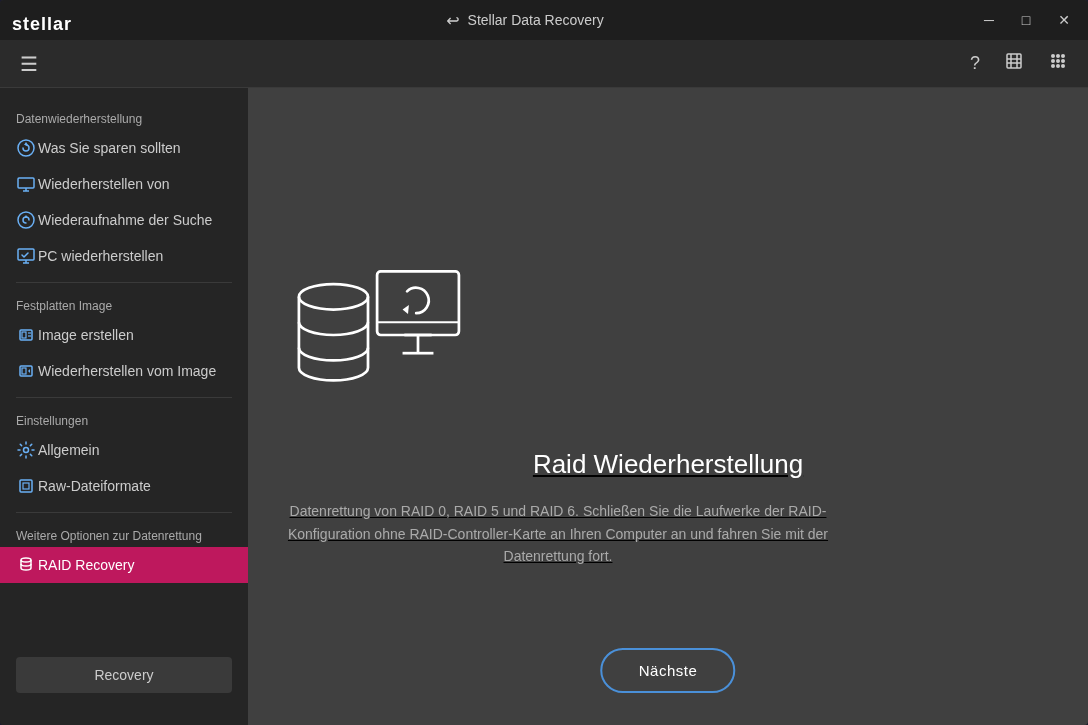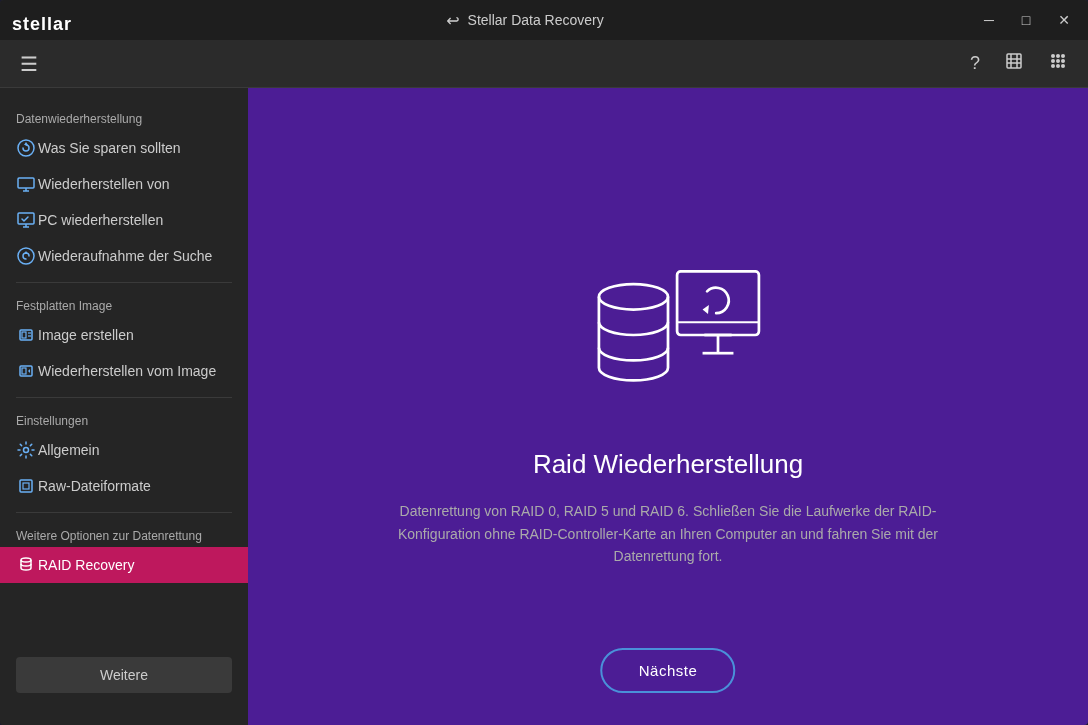--- a/index.html
+++ b/index.html
@@ -160,27 +160,27 @@
       font-size: 14px;
       padding: 10px 0;
       border-radius: 4px;
       cursor: pointer;
       width: calc(100% - 32px);
     }
 
     
     .content {
       flex: 1;
-      background: #4c1d95;
+      background: #404040;
       display: flex;
       flex-direction: column;
-      align-items: center;
       justify-content: center;
       padding: 20px;
       position: relative;
+      text-decoration: underline;
     }
 
     .content-icon {
       width: 200px;
       height: 180px;
       margin-bottom: 24px;
     }
 
     .content-title {
       color: #ffffff;
@@ -285,40 +285,40 @@
             <line x1="7" y1="17" x2="13" y2="17" stroke="#6ab0f5" stroke-width="1.5"></line>
             <line x1="10" y1="14" x2="10" y2="17" stroke="#6ab0f5" stroke-width="1.5"></line>
           </svg>
         </div>
         <span>Wiederherstellen von</span>
       </div>
 
       <div class="sidebar-item">
         <div class="sidebar-item-icon">
           <svg width="20" height="20" viewBox="0 0 20 20" fill="none">
+            <circle cx="10" cy="10" r="8" stroke="#6ab0f5" stroke-width="1.5" fill="none"></circle>
+            <path d="M13 10a3 3 0 1 0-3 3" stroke="#6ab0f5" stroke-width="1.5" fill="none" stroke-linecap="round"></path>
+            <path d="M10 5l2 3h-4l2-3z" fill="#6ab0f5"></path>
+          </svg>
+        </div>
+        <span>Wiederaufnahme der Suche</span>
+      </div>
+
+      <div class="sidebar-item">
+        <div class="sidebar-item-icon">
+          <svg width="20" height="20" viewBox="0 0 20 20" fill="none">
             <rect x="2" y="3" width="16" height="11" rx="1" stroke="#6ab0f5" stroke-width="1.5" fill="none"></rect>
             <line x1="7" y1="17" x2="13" y2="17" stroke="#6ab0f5" stroke-width="1.5"></line>
             <line x1="10" y1="14" x2="10" y2="17" stroke="#6ab0f5" stroke-width="1.5"></line>
             <path d="M6 9l2 2 4-4" stroke="#6ab0f5" stroke-width="1.5" stroke-linecap="round" stroke-linejoin="round"></path>
           </svg>
         </div>
         <span>PC wiederherstellen</span>
       </div>
 
-      <div class="sidebar-item">
-        <div class="sidebar-item-icon">
-          <svg width="20" height="20" viewBox="0 0 20 20" fill="none">
-            <circle cx="10" cy="10" r="8" stroke="#6ab0f5" stroke-width="1.5" fill="none"></circle>
-            <path d="M13 10a3 3 0 1 0-3 3" stroke="#6ab0f5" stroke-width="1.5" fill="none" stroke-linecap="round"></path>
-            <path d="M10 5l2 3h-4l2-3z" fill="#6ab0f5"></path>
-          </svg>
-        </div>
-        <span>Wiederaufnahme der Suche</span>
-      </div>
-
       <div class="sidebar-divider"></div>
 
       <div class="sidebar-section-title">Festplatten Image</div>
 
       <div class="sidebar-item">
         <div class="sidebar-item-icon">
           <svg width="20" height="20" viewBox="0 0 20 20" fill="none">
             <rect x="4" y="5" width="12" height="10" rx="1" stroke="#6ab0f5" stroke-width="1.5" fill="none"></rect>
             <rect x="6" y="7" width="4" height="6" stroke="#6ab0f5" stroke-width="1.2" fill="none"></rect>
             <line x1="12" y1="8" x2="15" y2="8" stroke="#6ab0f5" stroke-width="1.2"></line>
@@ -373,21 +373,21 @@
             <ellipse cx="10" cy="5" rx="5" ry="2" stroke="#ffffff" stroke-width="1.5" fill="none"></ellipse>
             <path d="M5 5v4c0 1.1 2.24 2 5 2s5-.9 5-2V5" stroke="#ffffff" stroke-width="1.5" fill="none"></path>
             <path d="M5 9v4c0 1.1 2.24 2 5 2s5-.9 5-2V9" stroke="#ffffff" stroke-width="1.5" fill="none"></path>
           </svg>
         </div>
         <span>RAID Recovery</span>
       </div>
 
       <div class="sidebar-spacer"></div>
 
-      <button class="upgrade-btn">Weitere</button>
+      <button class="upgrade-btn">Recovery</button>
     </div>
 
     <div class="content">
 
       <svg class="content-icon" viewBox="0 0 220 180" fill="none" xmlns="http://www.w3.org/2000/svg">
 
         <ellipse cx="72" cy="48" rx="38" ry="14" stroke="#ffffff" stroke-width="3" fill="none"></ellipse>
         <path d="M34 48v28c0 7.7 17 14 38 14s38-6.3 38-14V48" stroke="#ffffff" stroke-width="3" fill="none"></path>
         <path d="M34 76v28c0 7.7 17 14 38 14s38-6.3 38-14V76" stroke="#ffffff" stroke-width="3" fill="none"></path>
         <path d="M34 104v22c0 7.7 17 14 38 14s38-6.3 38-14v-22" stroke="#ffffff" stroke-width="3" fill="none"></path>

